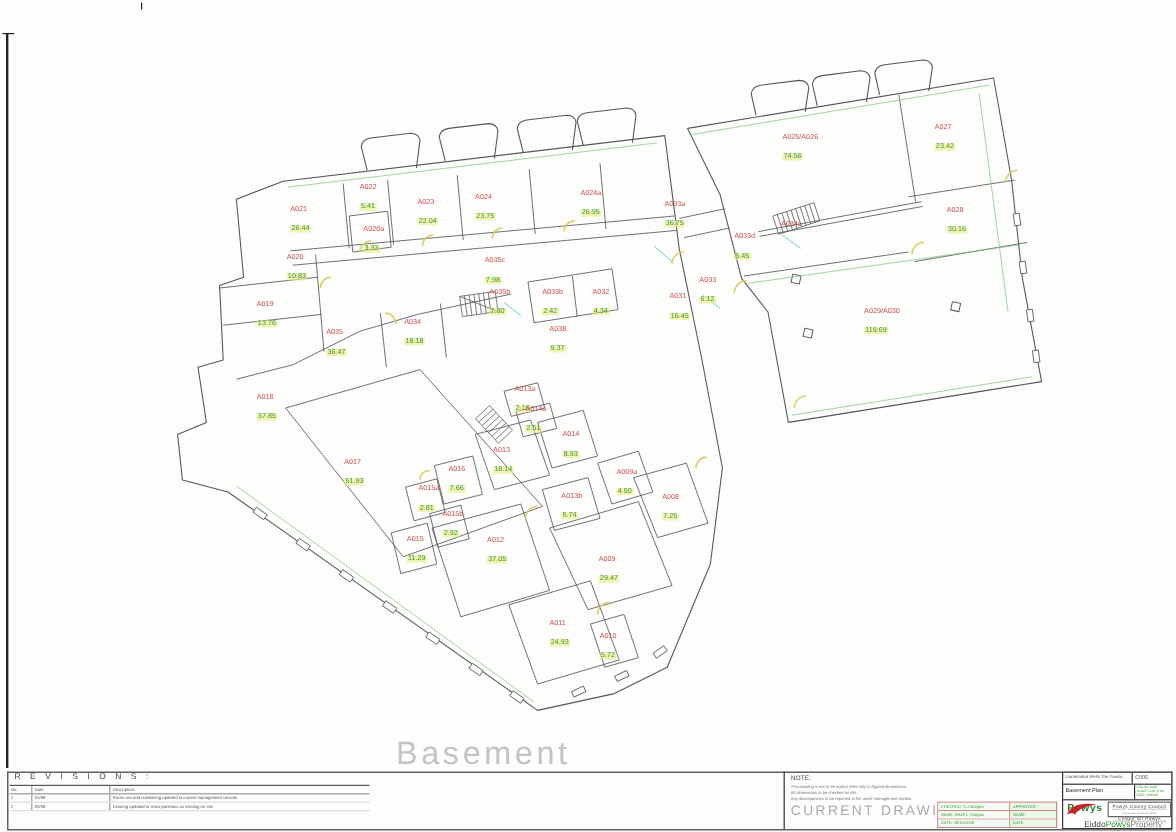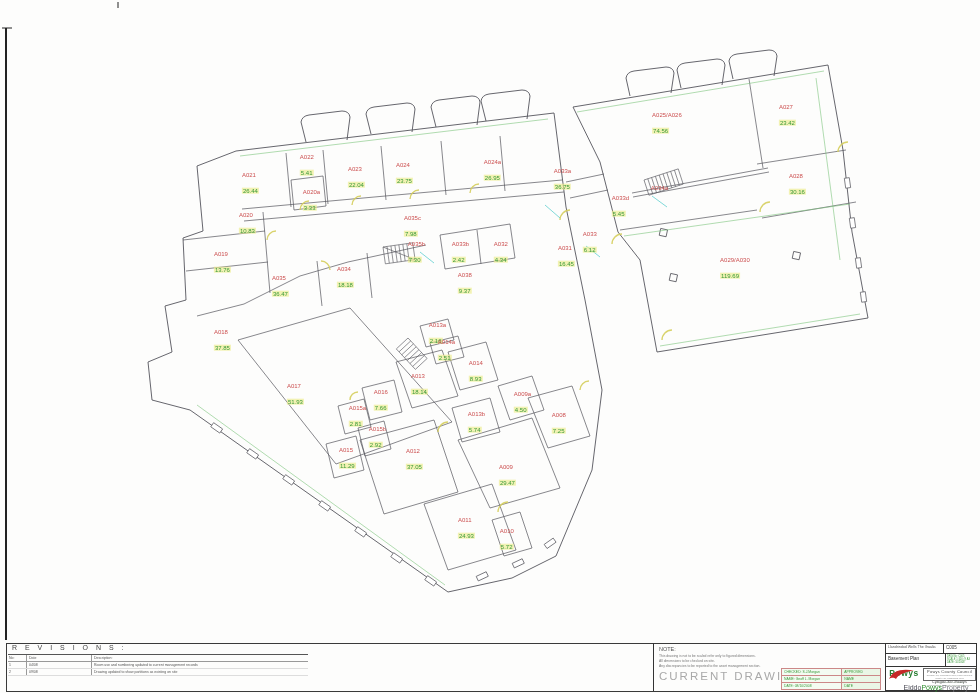--- a/index.html
+++ b/index.html
@@ -400,20 +400,21 @@
       <span class="code">A011</span>
       <span class="area">24.93</span>
     </div>
 
     <div class="room" style="left: 504px; top: 540px;">
       <span class="code">A010</span>
       <span class="area">5.72</span>
     </div>
   </div>
 
+  <div id="plan-title">Basement</div>
 
   <div class="hline" style="left:6px;top:643px;width:971px;"></div>
   <div class="hline" style="left:6px;top:691px;width:971px;"></div>
   <div class="vline" style="left:976px;top:643px;height:48px;"></div>
   <div class="vline" style="left:6px;top:643px;height:48px;"></div>
 
   <div id="rev-title">R E V I S I O N S :</div>
   <div id="rev-table">
     <div id="rev-head">
       <span class="rc-no">No:</span>

